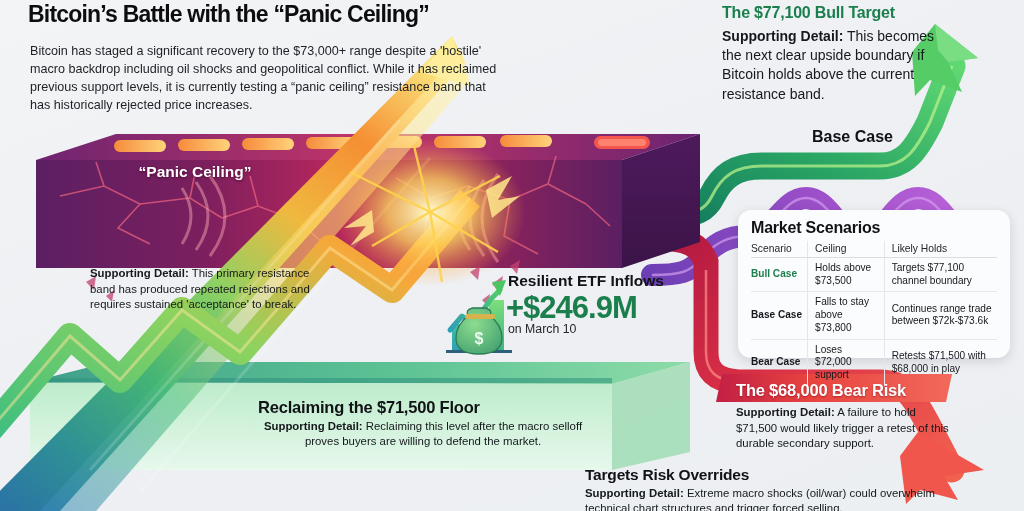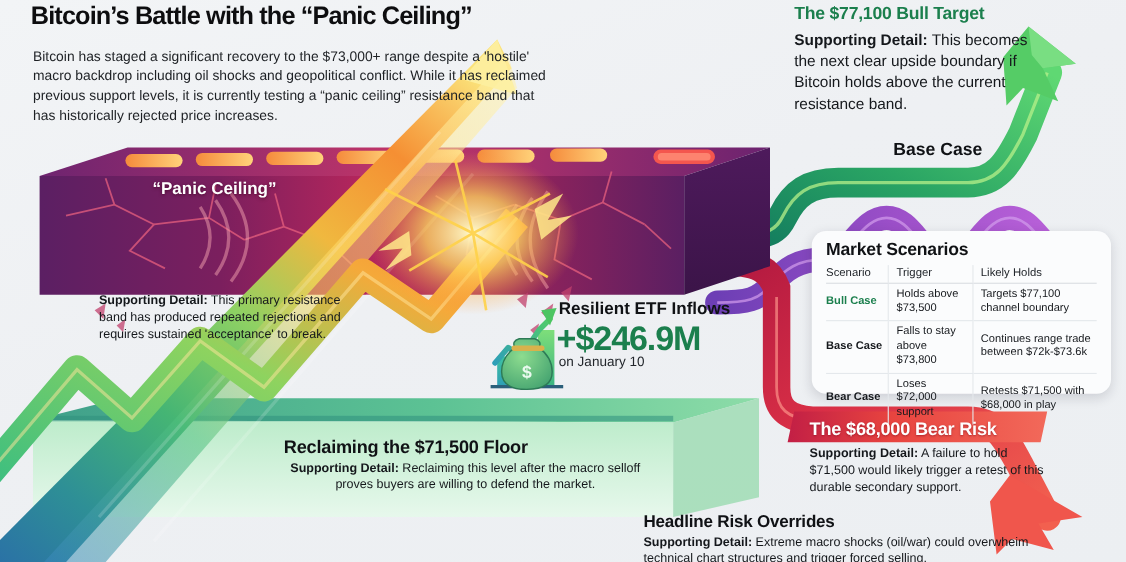--- a/index.html
+++ b/index.html
@@ -372,21 +372,21 @@
   </div>
 
   <div class="abs" id="baseLabel">Base Case</div>
 
   <div class="abs" id="scenCard">
     <div id="scenTitle">Market Scenarios</div>
     <table class="scen">
       <thead>
         <tr>
           <th>Scenario</th>
-          <th>Trigger</th>
+          <th>Ceiling</th>
           <th>Likely Holds</th>
         </tr>
       </thead>
       <tbody>
         <tr>
           <td class="sname bull">Bull Case</td>
           <td>Holds above $73,500</td>
           <td>Targets $77,100 channel boundary</td>
         </tr>
         <tr>
@@ -398,30 +398,30 @@
           <td class="sname">Bear Case</td>
           <td>Loses $72,000 support</td>
           <td>Retests $71,500 with $68,000 in play</td>
         </tr>
       </tbody>
     </table>
   </div>
 
   <div class="abs" id="etfHead">Resilient ETF Inflows</div>
   <div class="abs" id="etfValue">+$246.9M</div>
-  <div class="abs" id="etfDate">on January 10</div>
+  <div class="abs" id="etfDate">on March 10</div>
 
   <div class="abs" id="floorHead">Reclaiming the $71,500 Floor</div>
   <div class="abs" id="floorBody">
     <span class="sd">Supporting Detail:</span><span> Reclaiming this level after the macro selloff proves buyers are willing to defend the market.</span>
   </div>
 
   <div class="abs" id="bearHead">The $68,000 Bear Risk</div>
   <div class="abs" id="bearBody">
     <span class="sd">Supporting Detail:</span><span> A failure to hold $71,500 would likely trigger a retest of this durable secondary support.</span>
   </div>
 
-  <div class="abs" id="hlHead">Headline Risk Overrides</div>
+  <div class="abs" id="hlHead">Targets Risk Overrides</div>
   <div class="abs" id="hlBody">
     <span class="sd">Supporting Detail:</span><span> Extreme macro shocks (oil/war) could overwheim technical chart structures and trigger forced selling.</span>
   </div>
 
 </div>
 
 </body></html>

